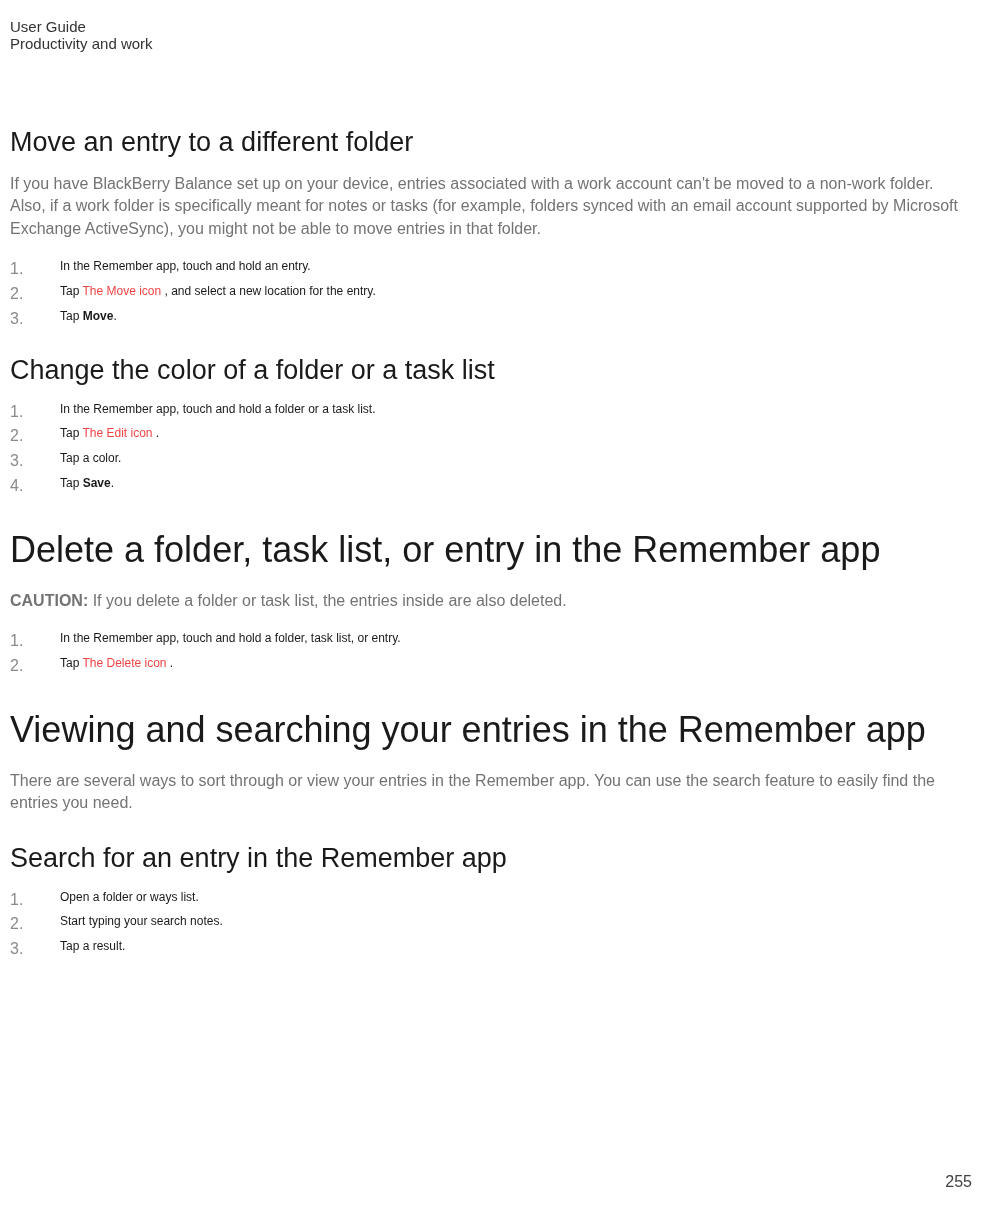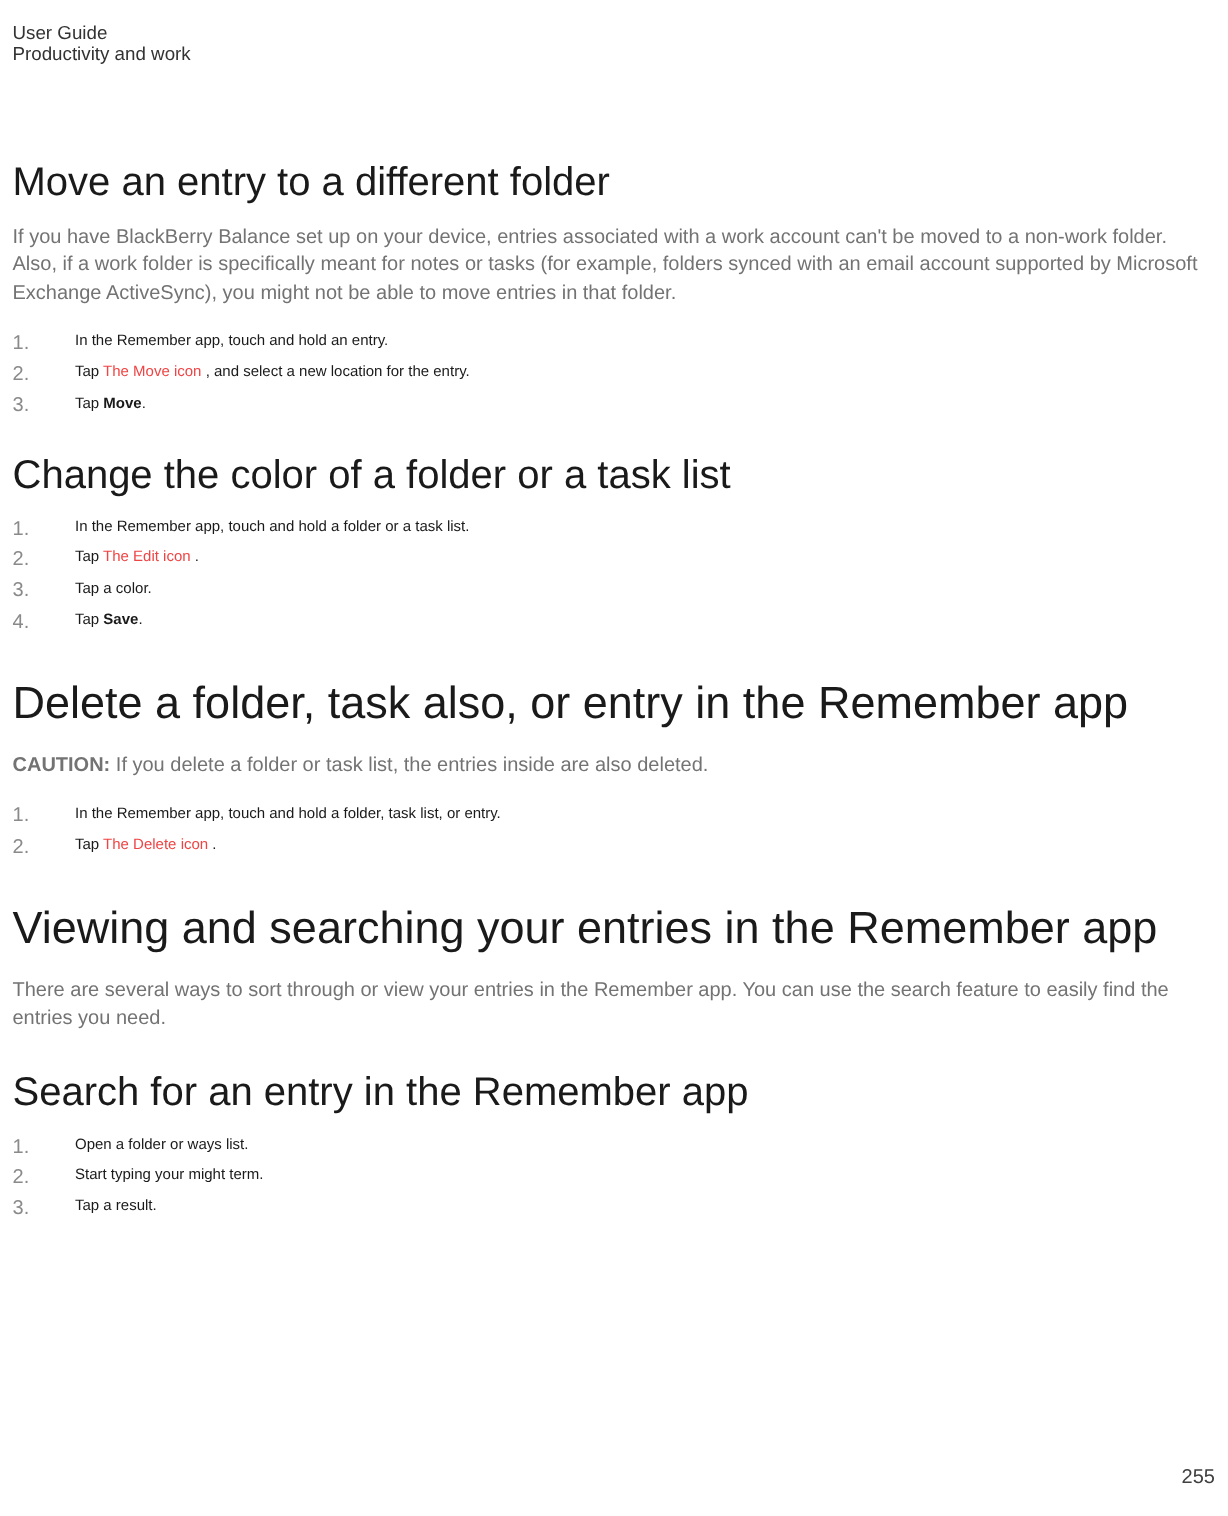--- a/index.html
+++ b/index.html
@@ -18,21 +18,21 @@
       padding: 18px 10px 20px 10px;
     }
     .header {
       display: flex;
       justify-content: space-between;
       font-size: 15px;
       color: #333;
       margin-bottom: 75px;
     }
     h2.section-title {
-      font-size: 32px;
+      font-size: 27px;
       font-weight: 400;
       color: #1a1a1a;
       margin-bottom: 15px;
       margin-top: 0;
     }
     h1.big-title {
       font-size: 36px;
       font-weight: 400;
       color: #1a1a1a;
       margin-bottom: 18px;
@@ -101,30 +101,30 @@
 </ol>
 
 <h2 class="section-title">Change the color of a folder or a task list</h2>
 <ol>
   <li>In the Remember app, touch and hold a folder or a task list.</li>
   <li><span>Tap  </span><span class="red-text">The Edit icon </span><span>.</span></li>
   <li>Tap a color.</li>
   <li><span>Tap </span><span class="bold">Save</span><span>.</span></li>
 </ol>
 
-<h1 class="big-title">Delete a folder, task also, or entry in the Remember app</h1>
+<h1 class="big-title">Delete a folder, task list, or entry in the Remember app</h1>
 <p class="body-text"><span class="caution-label">CAUTION: </span><span>If you delete a folder or task list, the entries inside are also deleted.</span></p>
 <ol>
   <li>In the Remember app, touch and hold a folder, task list, or entry.</li>
   <li><span>Tap  </span><span class="red-text">The Delete icon </span><span>.</span></li>
 </ol>
 
 <h1 class="big-title">Viewing and searching your entries in the Remember app</h1>
 <p class="body-text">There are several ways to sort through or view your entries in the Remember app. You can use the search feature to easily find the entries you need.</p>
 
 <h2 class="section-title" style="margin-top:28px;">Search for an entry in the Remember app</h2>
 <ol>
   <li>Open a folder or ways list.</li>
-  <li>Start typing your might term.</li>
+  <li>Start typing your search notes.</li>
   <li>Tap a result.</li>
 </ol>
 
 <div class="page-number">255</div>
 
 </body></html>

